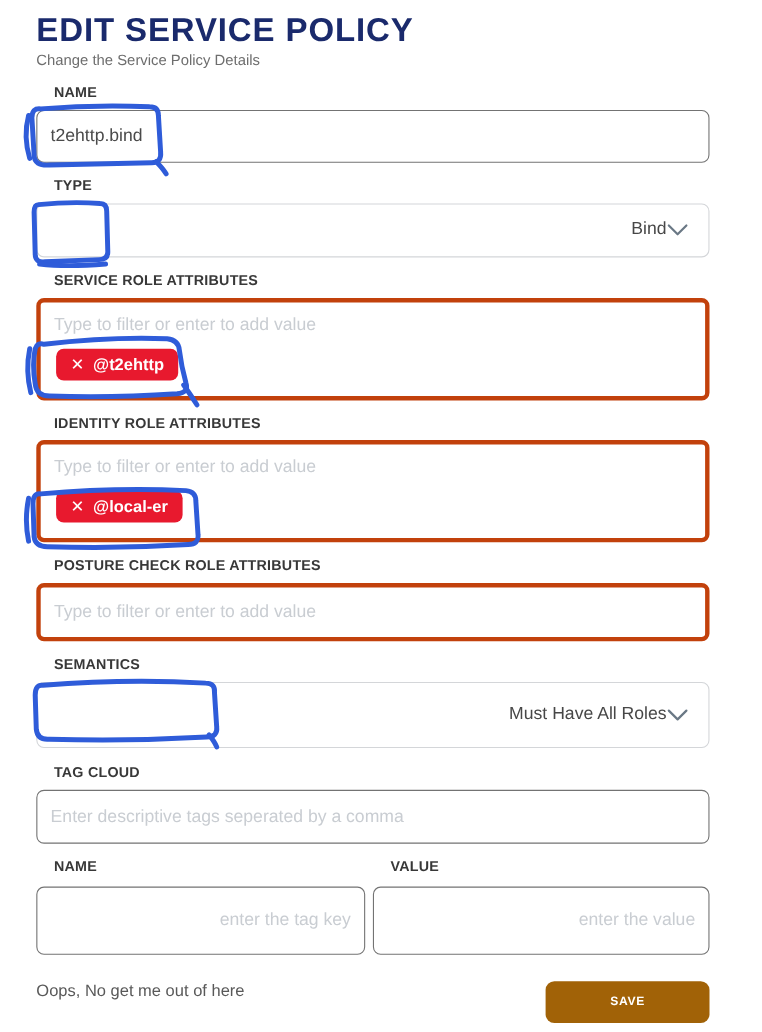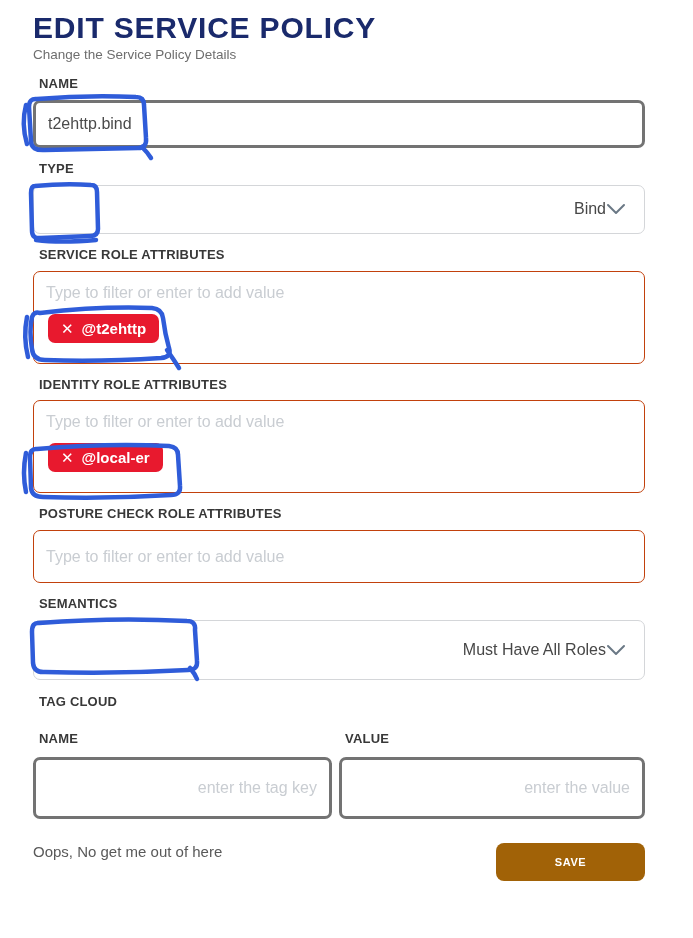--- a/index.html
+++ b/index.html
@@ -25,32 +25,32 @@
     line-height: 1.05;
   }
   .subtitle {
     margin-top: 3px;
     font-size: 13.5px;
     color: #6e6e6e;
     line-height: 1.2;
   }
   label.field-label {
     display: block;
-    margin: 14px 6px 8px;
+    margin: 14px 16px 8px;
     font-size: 13px;
     font-weight: 600;
     letter-spacing: 0.2px;
     color: #383838;
     line-height: 1.15;
   }
   .first-label { margin-top: 15px; }
   .text-input {
     width: 100%;
     height: 48px;
-    border: 3px solid #737373;
+    border: 1px solid #737373;
     border-radius: 7px;
     padding: 0 12px;
     font-family: "Liberation Sans", sans-serif;
     font-size: 16px;
     color: #4a4a4a;
     background: #ffffff;
     outline: none;
   }
   .text-input::placeholder { color: #c9cdd2; opacity: 1; }
   .select-box {
@@ -62,21 +62,21 @@
     display: flex;
     align-items: center;
     justify-content: flex-end;
     background: #ffffff;
     cursor: pointer;
   }
   .select-value { font-size: 16px; color: #474747; }
   .chevron { flex: 0 0 auto; }
   .tagbox {
     width: 100%;
-    border: 1px solid #c2410c;
+    border: 4px solid #c2410c;
     border-radius: 7px;
     background: #ffffff;
     padding: 11px 12px;
   }
   .tagbox.tall { height: 93px; }
   .tagbox.short { height: 53px; display: flex; align-items: center; }
   .tagbox-placeholder {
     font-size: 16px;
     color: #c9cdd2;
     line-height: 1.25;
@@ -193,20 +193,21 @@
   <label class="field-label">SEMANTICS</label>
   <div class="select-box" style="height:60px">
     <span class="select-value">Must Have All Roles</span>
     <svg class="chevron" width="20" height="14" viewBox="0 0 20 14">
       <polyline points="2,3 10,11 18,3" fill="none" stroke="#6a7885" stroke-width="2" stroke-linecap="round" stroke-linejoin="round"></polyline>
     </svg>
   </div>
 
   
   <label class="field-label" style="margin-top:15px">TAG CLOUD</label>
+  <input class="text-input" style="height: 49px;" type="text" placeholder="Enter descriptive tags seperated by a comma">
 
   
   <div class="tag-row">
     <div class="tag-col-name">
       <label class="field-label" style="margin-bottom:10px">NAME</label>
       <input class="text-input" type="text" placeholder="enter the tag key" style="">
     </div>
     <div class="tag-col-value">
       <label class="field-label" style="margin-bottom:10px">VALUE</label>
       <input class="text-input" type="text" placeholder="enter the value" style="">

